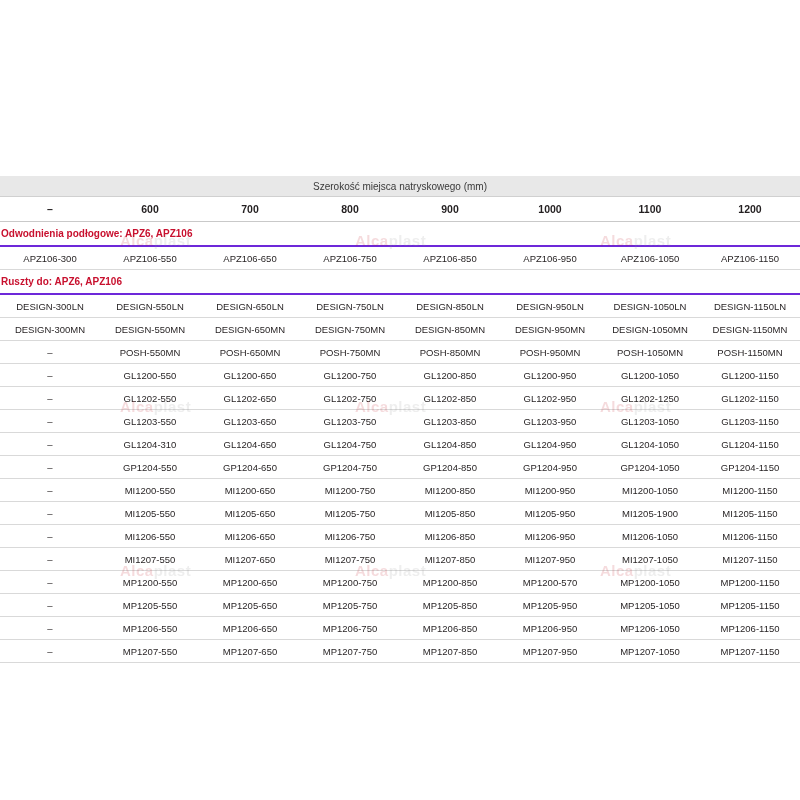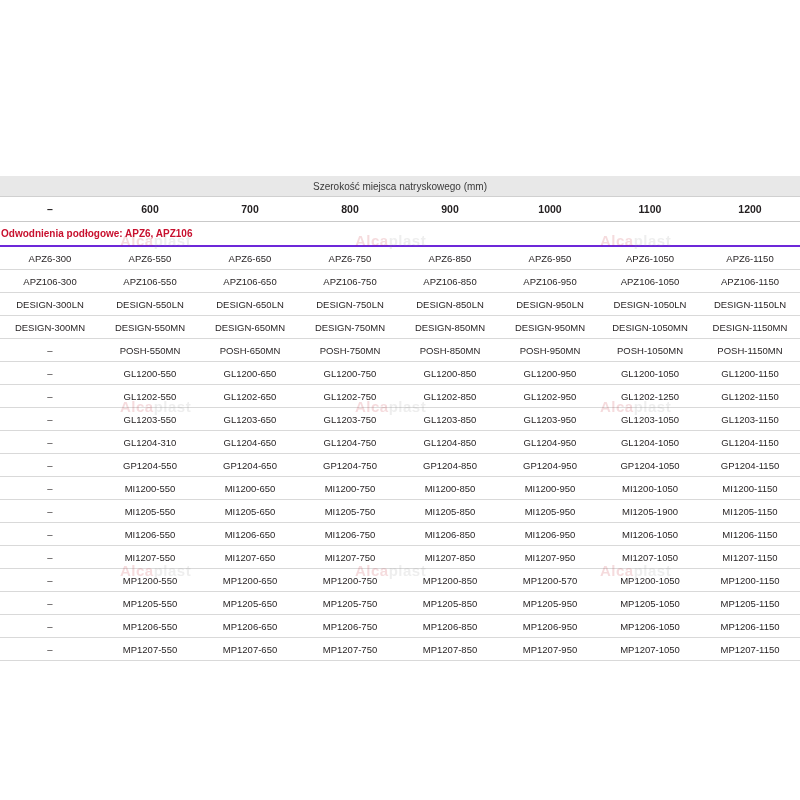--- a/index.html
+++ b/index.html
@@ -123,39 +123,32 @@
             <td>800</td>
             <td>900</td>
             <td>1000</td>
             <td>1100</td>
             <td>1200</td>
           </tr>
           <tr class="section thick-top">
             <td colspan="8">Odwodnienia podłogowe: APZ6, APZ106</td>
           </tr>
           <tr>
-            <td class="first-col">APZ6-300</td>
-            <td>APZ6-550</td>
-            <td>APZ6-650</td>
-            <td>APZ6-750</td>
-            <td>APZ6-850</td>
-            <td>APZ6-950</td>
-            <td>APZ6-1050</td>
-            <td>APZ6-1150</td>
-          </tr>
-          <tr>
             <td class="first-col">APZ106-300</td>
             <td>APZ106-550</td>
             <td>APZ106-650</td>
             <td>APZ106-750</td>
             <td>APZ106-850</td>
             <td>APZ106-950</td>
             <td>APZ106-1050</td>
             <td>APZ106-1150</td>
           </tr>
+          <tr class="section thick-top">
+            <td colspan="8">Ruszty do: APZ6, APZ106</td>
+          </tr>
           <tr>
             <td class="first-col">DESIGN-300LN</td>
             <td>DESIGN-550LN</td>
             <td>DESIGN-650LN</td>
             <td>DESIGN-750LN</td>
             <td>DESIGN-850LN</td>
             <td>DESIGN-950LN</td>
             <td>DESIGN-1050LN</td>
             <td>DESIGN-1150LN</td>
           </tr>

